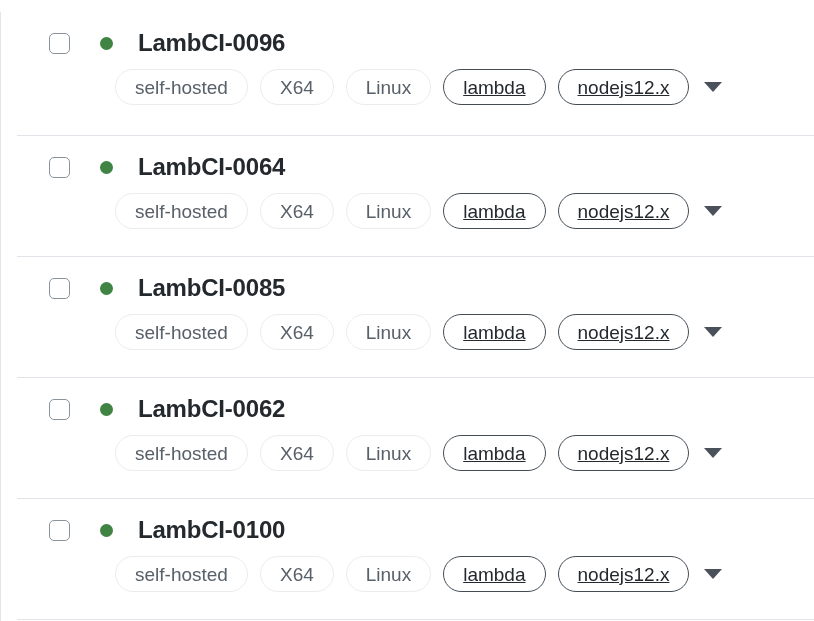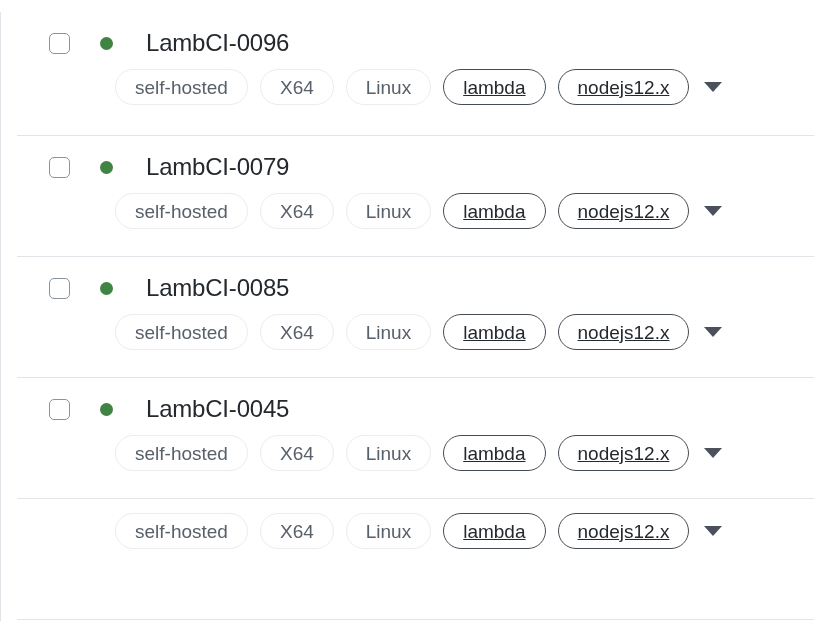--- a/index.html
+++ b/index.html
@@ -68,23 +68,23 @@
   .status-dot {
     width: 13px;
     height: 13px;
     border-radius: 50%;
     background: #3f8442;
     flex: 0 0 auto;
     margin-left: 30px;
   }
 
   .runner-name {
-    margin-left: 33px;
+    margin-left: 25px;
     font-size: 24px;
-    font-weight: normal;
+    font-weight: bold;
     color: #24292e;
     letter-spacing: -0.2px;
     line-height: 1;
     white-space: nowrap;
   }
 
   .label-row {
     display: flex;
     align-items: center;
     padding-left: 98px;
@@ -146,21 +146,21 @@
           <span class="label-pill muted">Linux</span>
           <span class="label-pill strong">lambda</span>
           <span class="label-pill strong">nodejs12.x</span>
           <span class="caret-icon"></span>
         </div>
       </div>
       <div class="runner-row">
         <div class="row-head">
           <div class="row-checkbox"></div>
           <span class="status-dot"></span>
-          <span class="runner-name">LambCI-0079</span>
+          <span class="runner-name">LambCI-0064</span>
         </div>
         <div class="label-row">
           <span class="label-pill muted">self-hosted</span>
           <span class="label-pill muted">X64</span>
           <span class="label-pill muted">Linux</span>
           <span class="label-pill strong">lambda</span>
           <span class="label-pill strong">nodejs12.x</span>
           <span class="caret-icon"></span>
         </div>
       </div>
@@ -176,32 +176,37 @@
           <span class="label-pill muted">Linux</span>
           <span class="label-pill strong">lambda</span>
           <span class="label-pill strong">nodejs12.x</span>
           <span class="caret-icon"></span>
         </div>
       </div>
       <div class="runner-row">
         <div class="row-head">
           <div class="row-checkbox"></div>
           <span class="status-dot"></span>
-          <span class="runner-name">LambCI-0045</span>
-        </div>
-        <div class="label-row">
-          <span class="label-pill muted">self-hosted</span>
-          <span class="label-pill muted">X64</span>
-          <span class="label-pill muted">Linux</span>
-          <span class="label-pill strong">lambda</span>
-          <span class="label-pill strong">nodejs12.x</span>
-          <span class="caret-icon"></span>
-        </div>
-      </div>
-      <div class="runner-row">
+          <span class="runner-name">LambCI-0062</span>
+        </div>
+        <div class="label-row">
+          <span class="label-pill muted">self-hosted</span>
+          <span class="label-pill muted">X64</span>
+          <span class="label-pill muted">Linux</span>
+          <span class="label-pill strong">lambda</span>
+          <span class="label-pill strong">nodejs12.x</span>
+          <span class="caret-icon"></span>
+        </div>
+      </div>
+      <div class="runner-row">
+        <div class="row-head">
+          <div class="row-checkbox"></div>
+          <span class="status-dot"></span>
+          <span class="runner-name">LambCI-0100</span>
+        </div>
         <div class="label-row">
           <span class="label-pill muted">self-hosted</span>
           <span class="label-pill muted">X64</span>
           <span class="label-pill muted">Linux</span>
           <span class="label-pill strong">lambda</span>
           <span class="label-pill strong">nodejs12.x</span>
           <span class="caret-icon"></span>
         </div>
       </div>
     </div>

